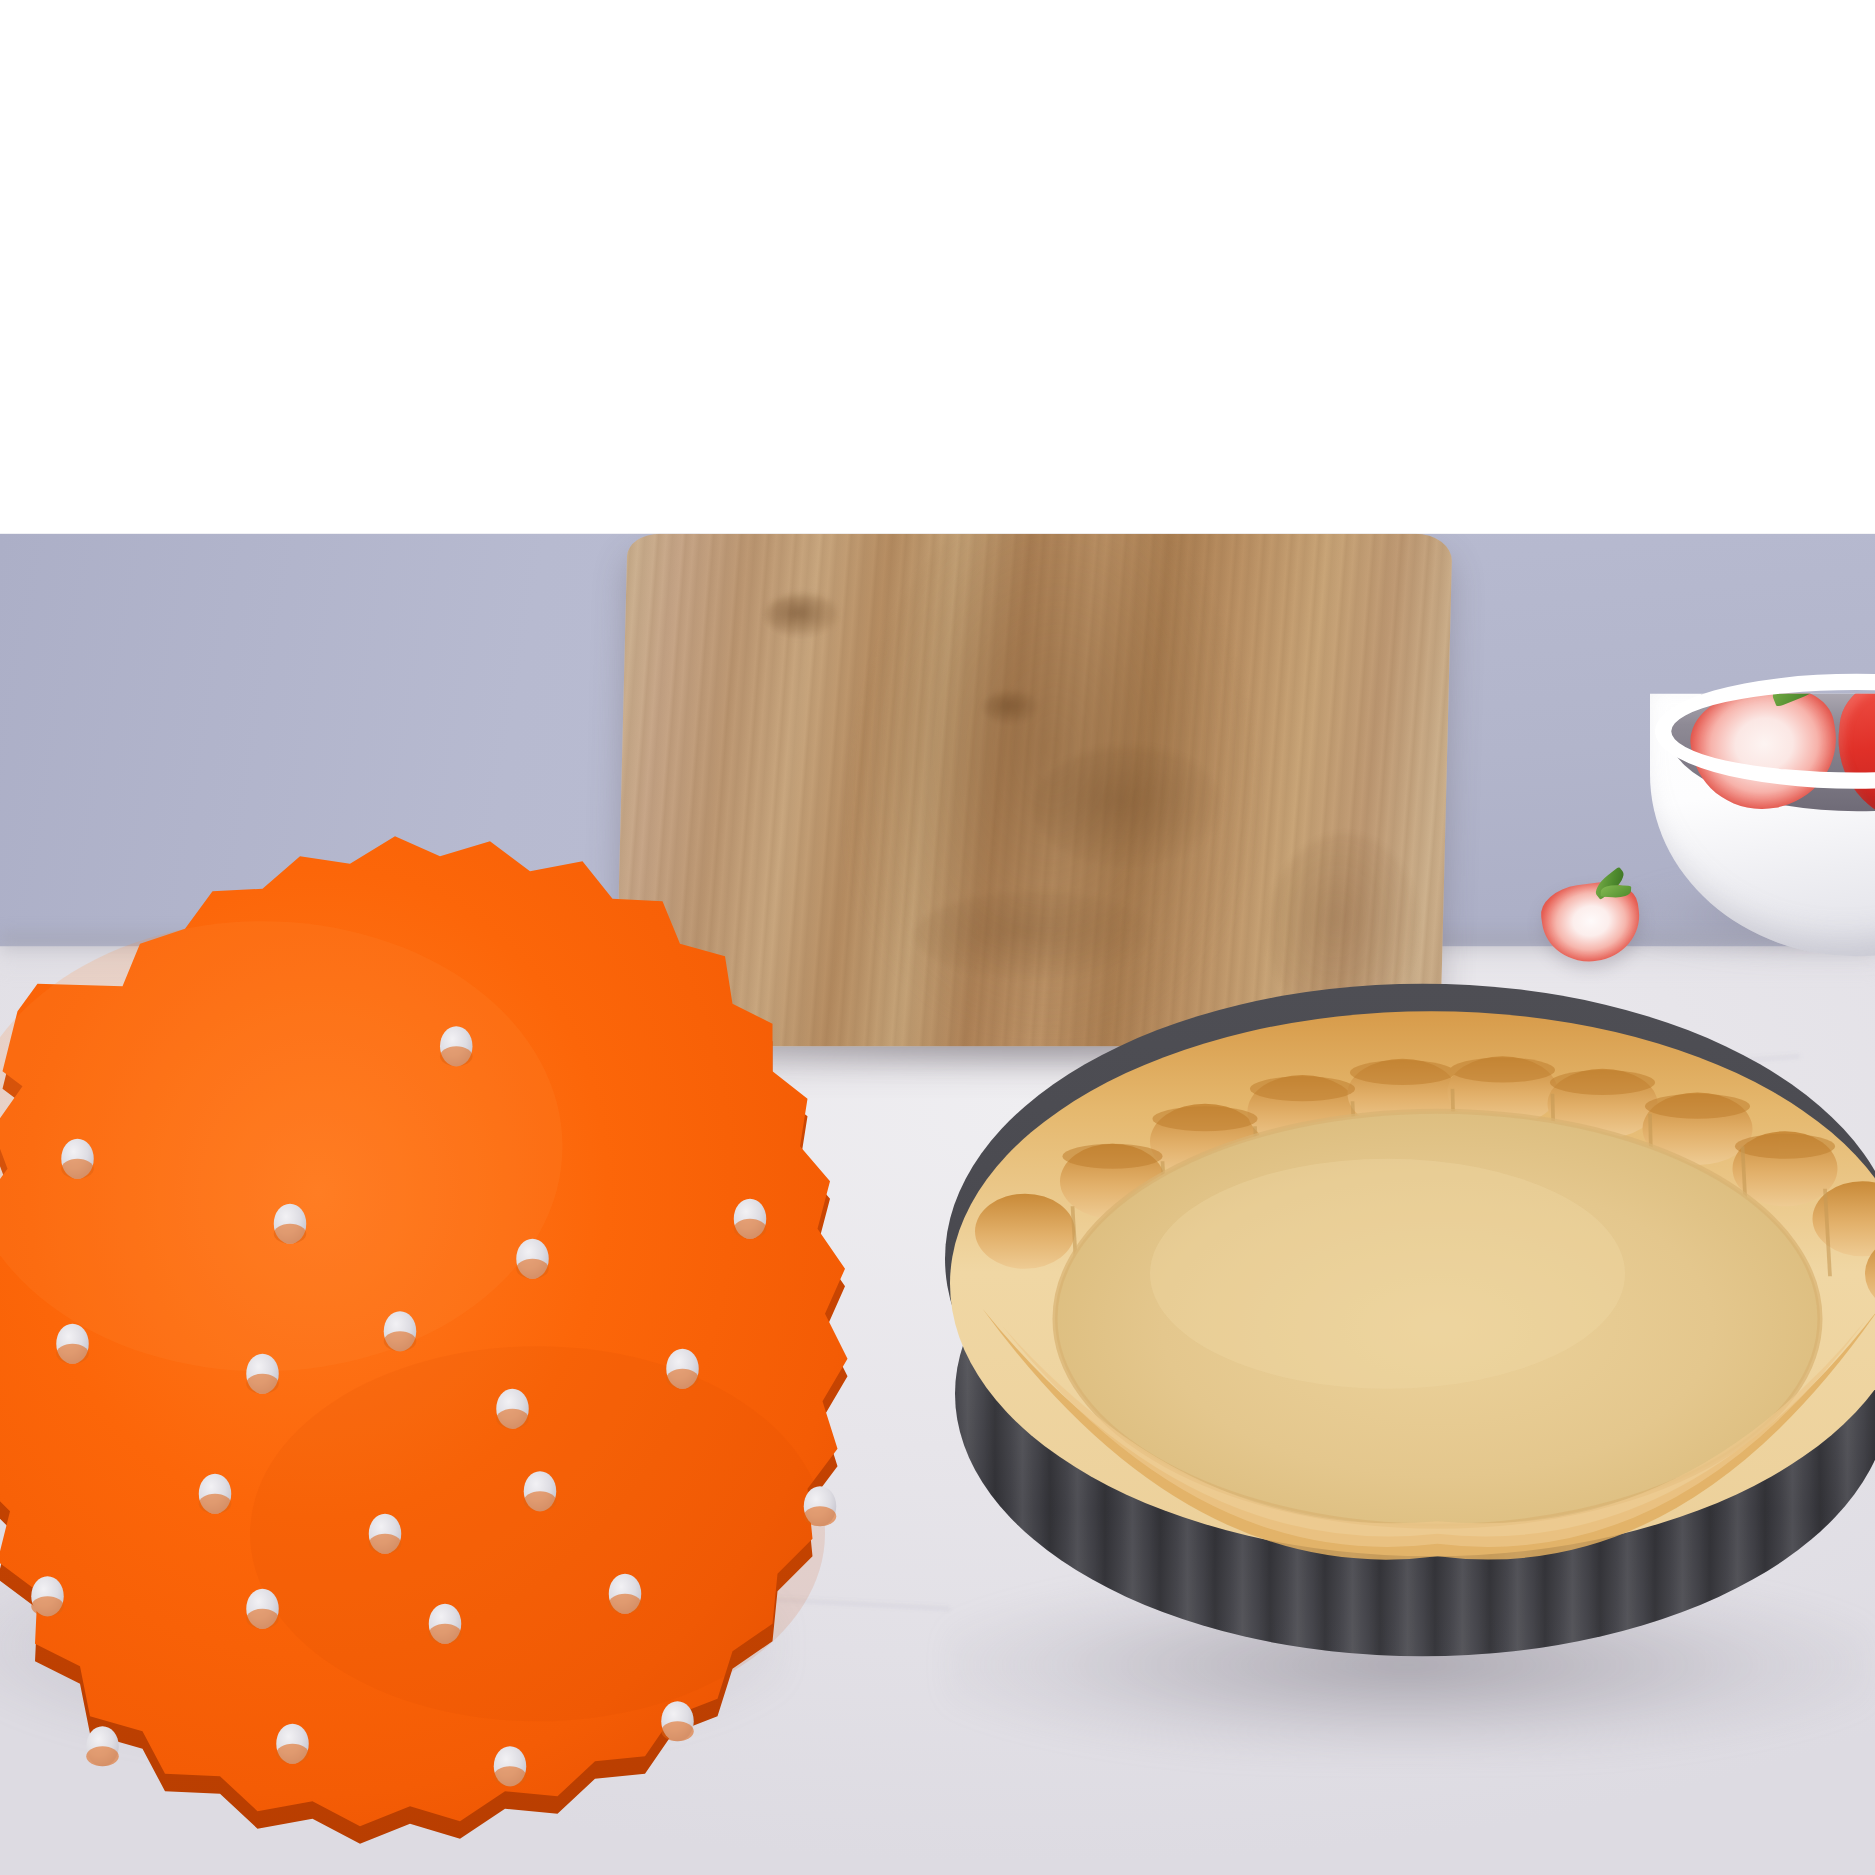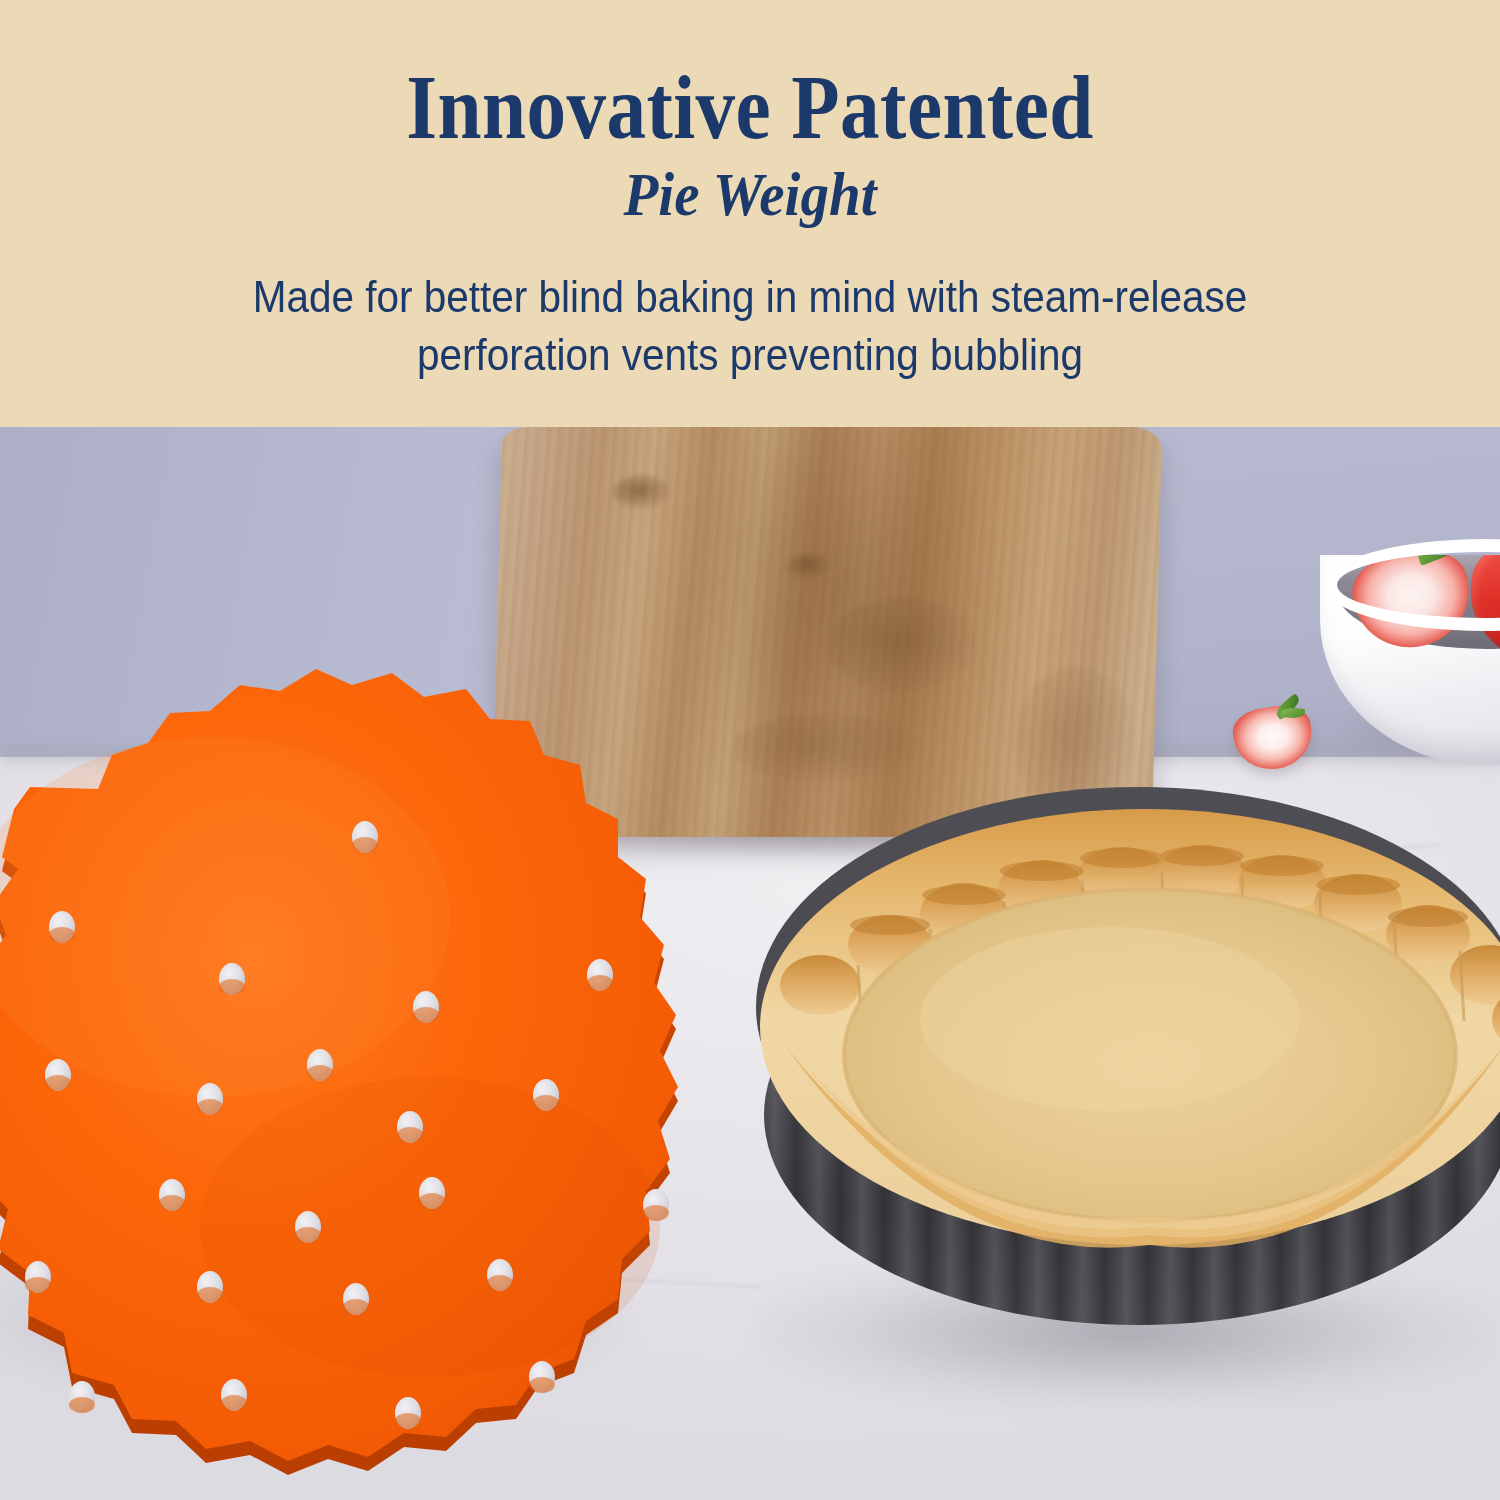--- a/index.html
+++ b/index.html
@@ -276,28 +276,20 @@
     border-radius:50%;
     overflow:visible;
   }
   #crust-svg { position:absolute; left:-10px; top:-14px; width:790px; height:480px; overflow:visible; }
 </style>
 </head>
 <body>
 
 <div id="page">
 
-  <div id="banner">
-    <div id="banner-title">Innovative Patented</div>
-    <div id="banner-subtitle">Pie Weight</div>
-    <div id="banner-desc">
-      <span class="desc-line">Made for better blind baking in mind with steam-release</span>
-      <span class="desc-line">perforation vents preventing bubbling</span>
-    </div>
-  </div>
 
   <div id="photo">
 
     <div id="wall"></div>
     <div id="wall-shadow"></div>
 
     <div id="counter">
       <div class="vein" style="left:60px;  top:50px;  width:300px; height:2px; transform:rotate(-6deg);"></div>
       <div class="vein" style="left:980px; top:28px;  width:220px; height:2px; transform:rotate(8deg);"></div>
       <div class="vein" style="left:1180px;top:96px;  width:260px; height:2px; transform:rotate(-4deg);"></div>

